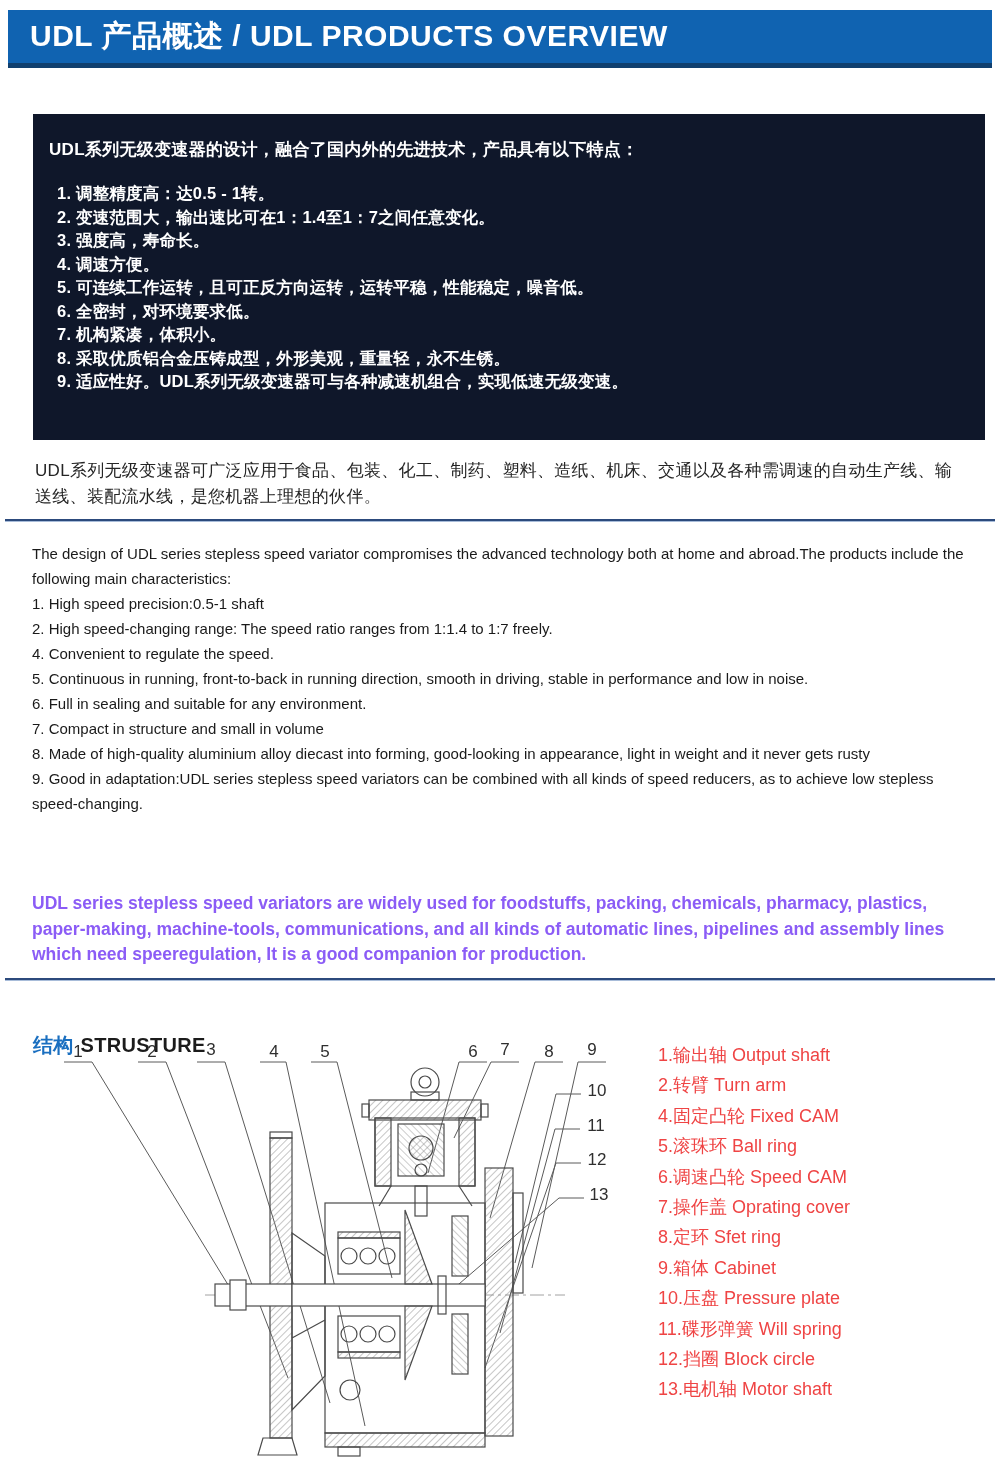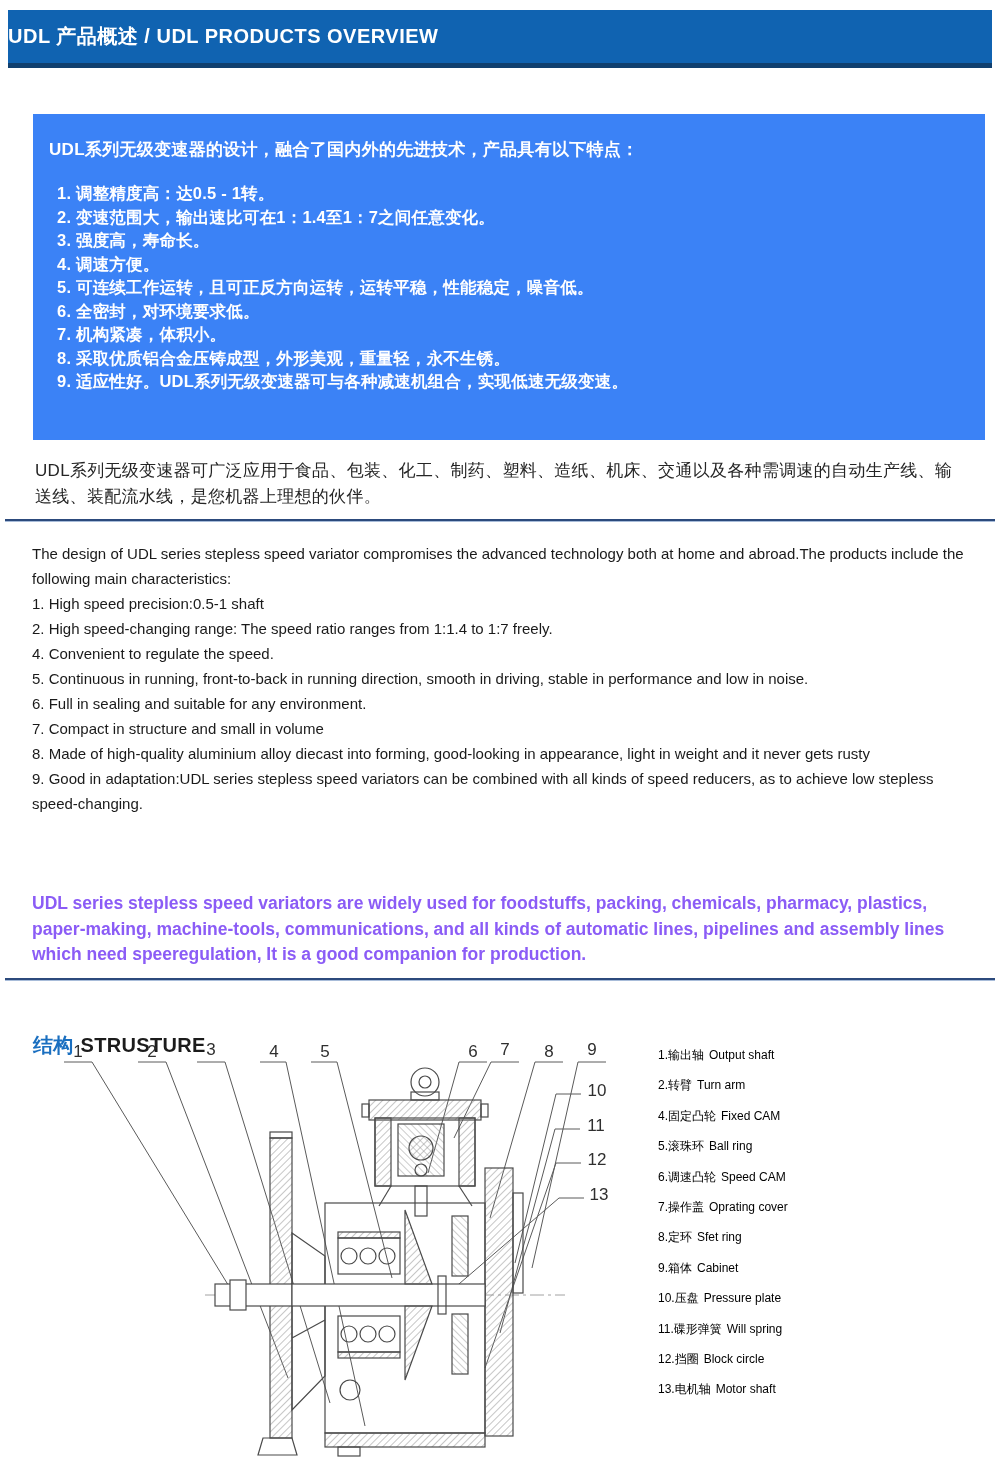--- a/index.html
+++ b/index.html
@@ -9,27 +9,27 @@
     font-family:"Liberation Sans","DejaVu Sans",sans-serif;
     color:#1d1d1d;
   }
   
   .header-bar {
     position:absolute; left:8px; top:10px; width:984px; height:58px;
     background:#1063b1; border-bottom:5px solid #10406f;
     display:flex; align-items:center;
   }
   .header-bar h1 {
-    color:#ffffff; font-size:20px; font-weight:bold; letter-spacing:0.5px;
-    white-space:nowrap;
+    color:#ffffff; font-size:30px; font-weight:bold; letter-spacing:0.5px;
+    padding-left:22px; white-space:nowrap;
   }
   
   .blue-panel {
     position:absolute; left:33px; top:114px; width:952px; height:326px;
-    background:#3b82f6; color:#ffffff; padding:24px 20px 0 16px;
+    background:#0f172a; color:#ffffff; padding:24px 20px 0 16px;
   }
   .blue-panel .intro {
     font-size:17px; font-weight:bold; margin-bottom:21px; letter-spacing:0.3px;
   }
   .blue-panel .item {
     font-size:16.5px; font-weight:bold; line-height:23.5px; letter-spacing:0.2px;margin-left:8px;
   }
   
   .app-cn {
     position:absolute; left:35px; top:458px; width:930px;
@@ -54,21 +54,21 @@
   .section-title {
     position:absolute; left:33px; top:1032px; font-size:20px; font-weight:bold;
     color:#1b1b1b; letter-spacing:0.3px;
   }
   .section-title .cn { color:#1a6fc0; margin-right:7px; }
   .diagram {
     position:absolute; left:20px; top:1038px; width:620px; height:422px;
   }
   .parts-list {
     position:absolute; left:658px; top:1040px; width:330px;
-    font-size:12px; color:#000000;
+    font-size:18px; color:#ef4444;
   }
   .parts-list .part { height:30.4px; line-height:30.4px; white-space:nowrap; }
   .parts-list .cn { margin-right:5px; }
   svg text.callout {
     font-size:17px; fill:#2f2f2f;
     font-family:"Liberation Sans","DejaVu Sans",sans-serif;
   }
 </style>
 </head>
 <body>

